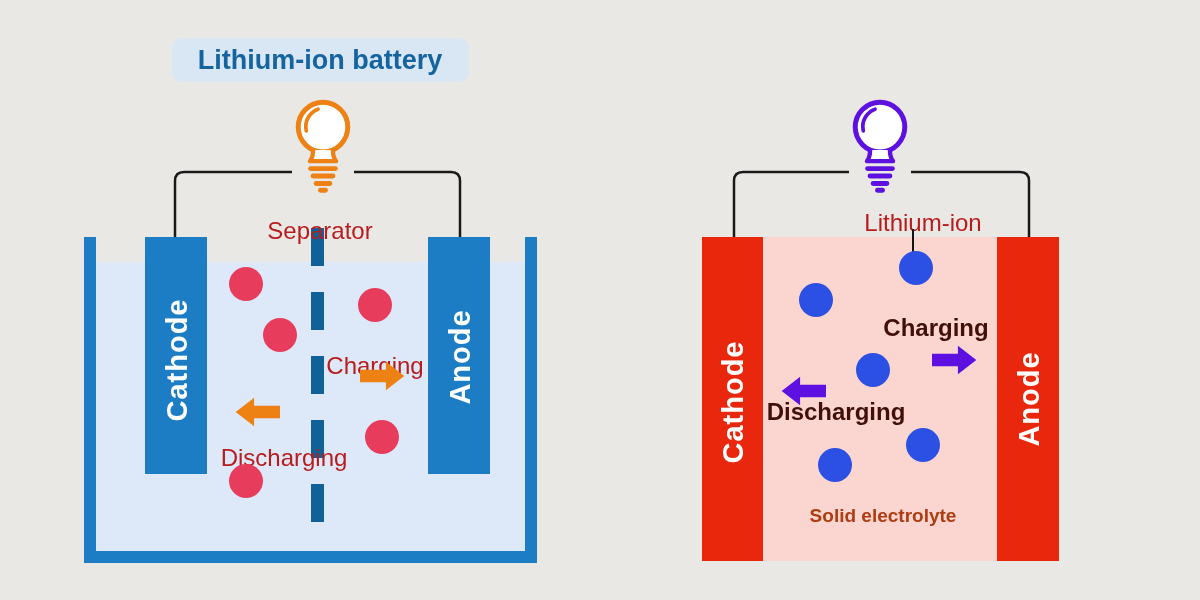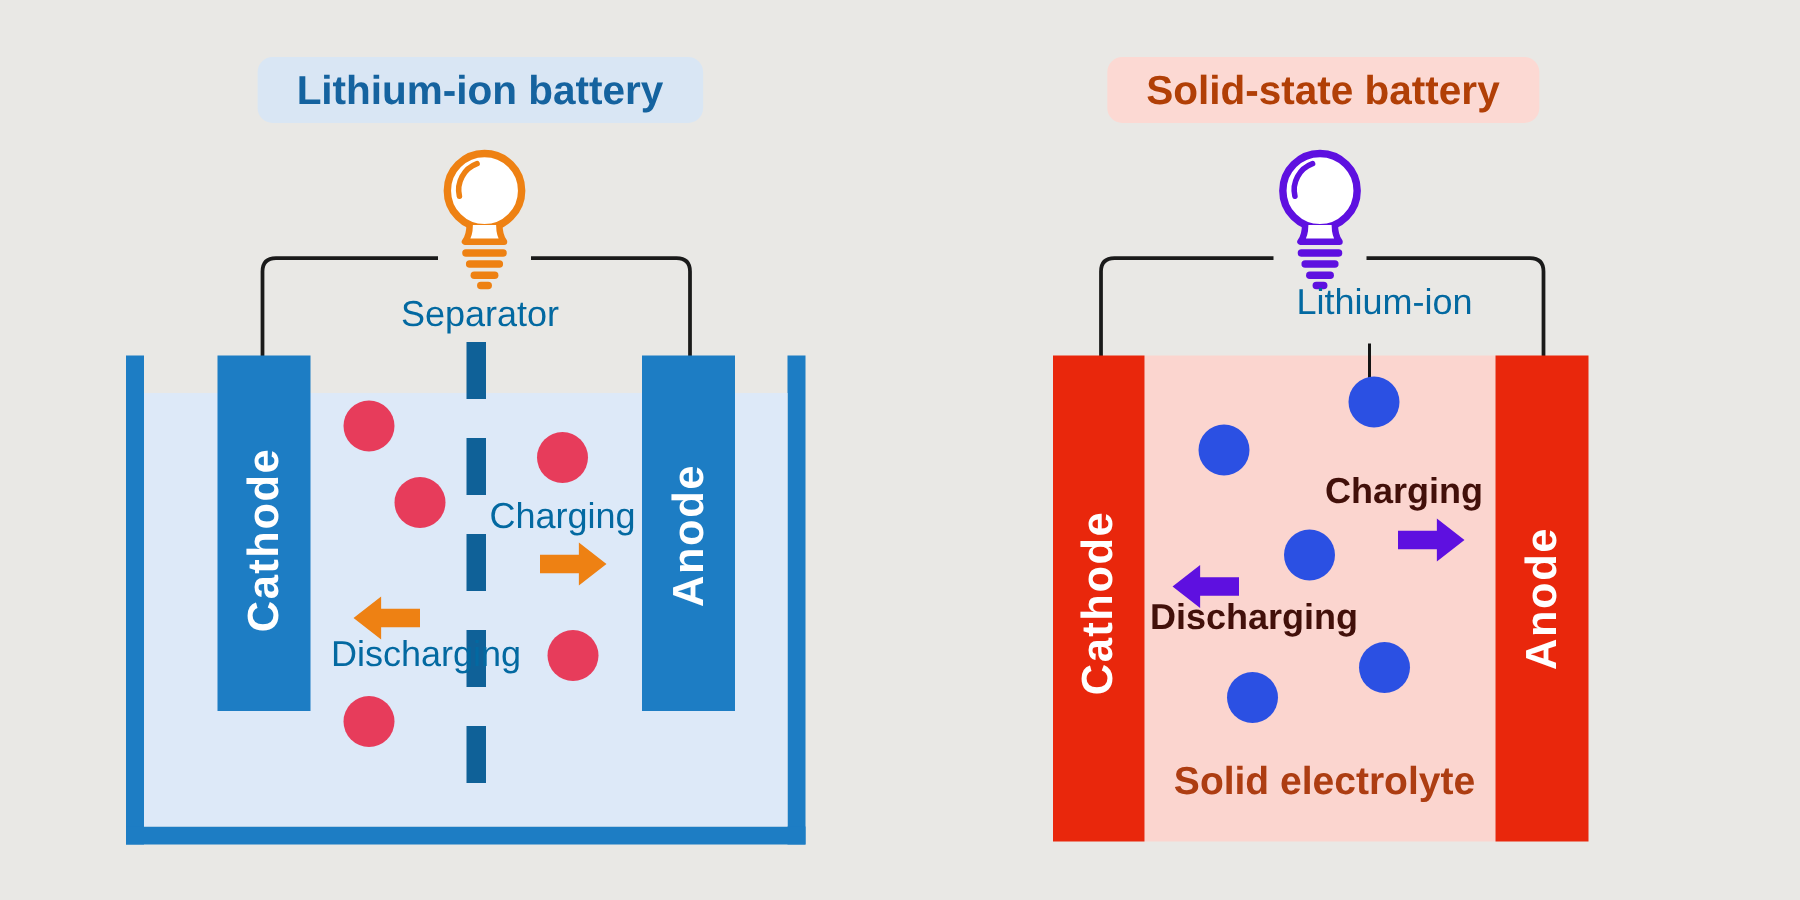--- a/index.html
+++ b/index.html
@@ -54,25 +54,25 @@
   .ion-red{background:var(--li-ion);}
   .ion-blue{background:var(--ss-ion);}
   .electrode-label{
     position:absolute;transform:translate(-50%,-50%) rotate(-90deg);
     color:#fff;font-weight:700;font-size:29px;white-space:nowrap;letter-spacing:1px;
   }
   .diagram-label{
     position:absolute;transform:translateX(-50%);
     font-size:24px;white-space:nowrap;line-height:24px;
   }
-  .label-dark{color:#0369a1;}
+  .label-dark{color:#b91c1c;margin-top:21px;}
   .label-maroon{color:var(--ss-darktext);font-weight:600;}
   .electrolyte-label{
     position:absolute;transform:translateX(-50%);
-    color:var(--ss-electrolyte-color);font-weight:700;font-size:26px;white-space:nowrap;
+    color:var(--ss-electrolyte-color);font-weight:700;font-size:19px;white-space:nowrap;
   }
   svg.block-arrow{position:absolute;width:45px;height:30px;overflow:visible;}
   .arrow-li{fill:var(--li-orange);}
   .arrow-ss{fill:var(--ss-purple);}
   .pointer-line{position:absolute;width:2px;background:#141414;}
   .pointer-dot{position:absolute;width:7px;height:7px;border-radius:50%;background:#141414;}
 </style>
 </head>
 <body>
 
@@ -121,21 +121,20 @@
     <div class="diagram-label label-dark" style="left:284px;top:425px;">Discharging</div>
   <div class="ion ion-red" style="left: 229px; top: 267px; height: 34px; width: 34px;"></div>
       <div class="ion ion-red" style="left: 263px; top: 318px; height: 34px; width: 34px;"></div>
       <div class="ion ion-red" style="left: 358px; top: 288px; height: 34px; width: 34px;"></div>
       <div class="ion ion-red" style="left: 365px; top: 420px; height: 34px; width: 34px;"></div>
       <div class="ion ion-red" style="left: 229px; top: 464px; height: 34px; width: 34px;"></div>
     </section>
 
   <section class="panel" id="right-panel">
 
-    <div class="title-badge ss" style="left:282px;">Solid-state battery</div>
 
     <svg class="wire" aria-hidden="true">
       <path d="M 134 240 L 134 181 Q 134 172 143 172 L 249 172 M 311 172 L 420 172 Q 429 172 429 181 L 429 240"></path>
     </svg>
 
     <div class="bulb ss abs" style="left:249px;">
       <svg viewBox="0 0 100 155" aria-hidden="true">
         <circle class="glass" cx="50" cy="47" r="40"></circle>
         <path class="neck" d="M 34 84 C 34 93 32 98 29 102 L 71 102 C 68 98 66 93 66 84"></path>
         <path class="shine" d="M 23 53 A 30 30 0 0 1 42 18"></path>

